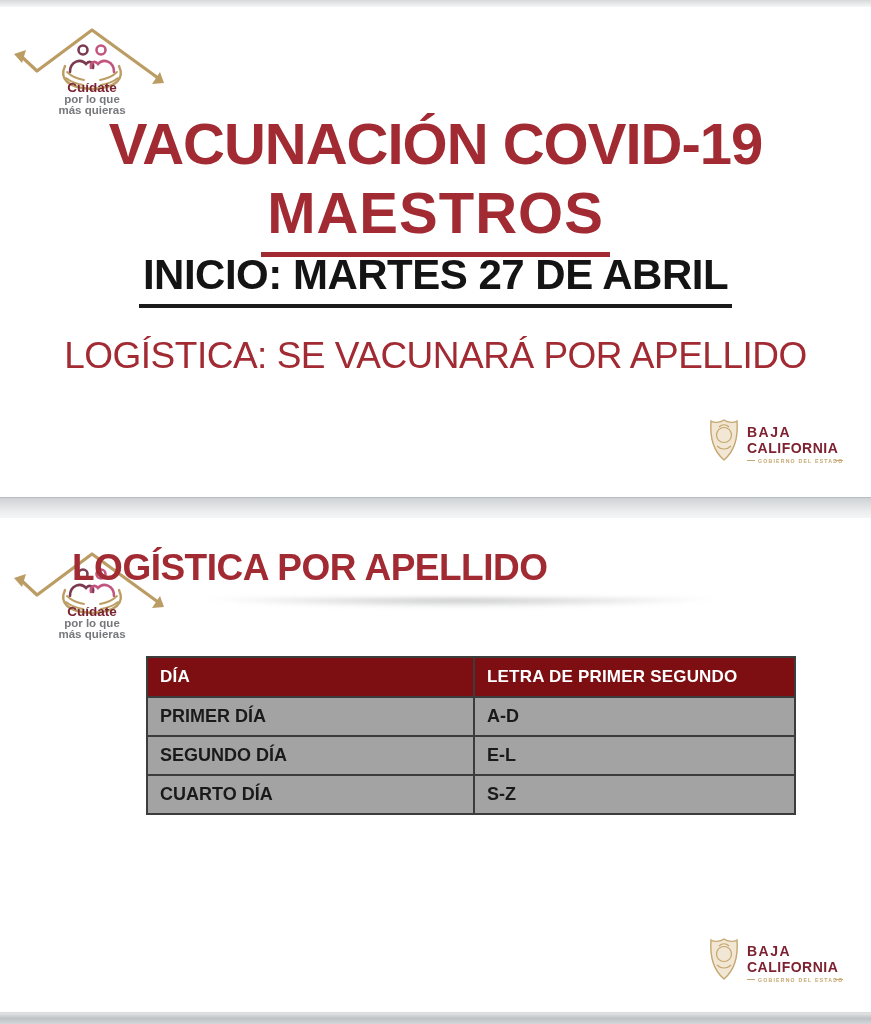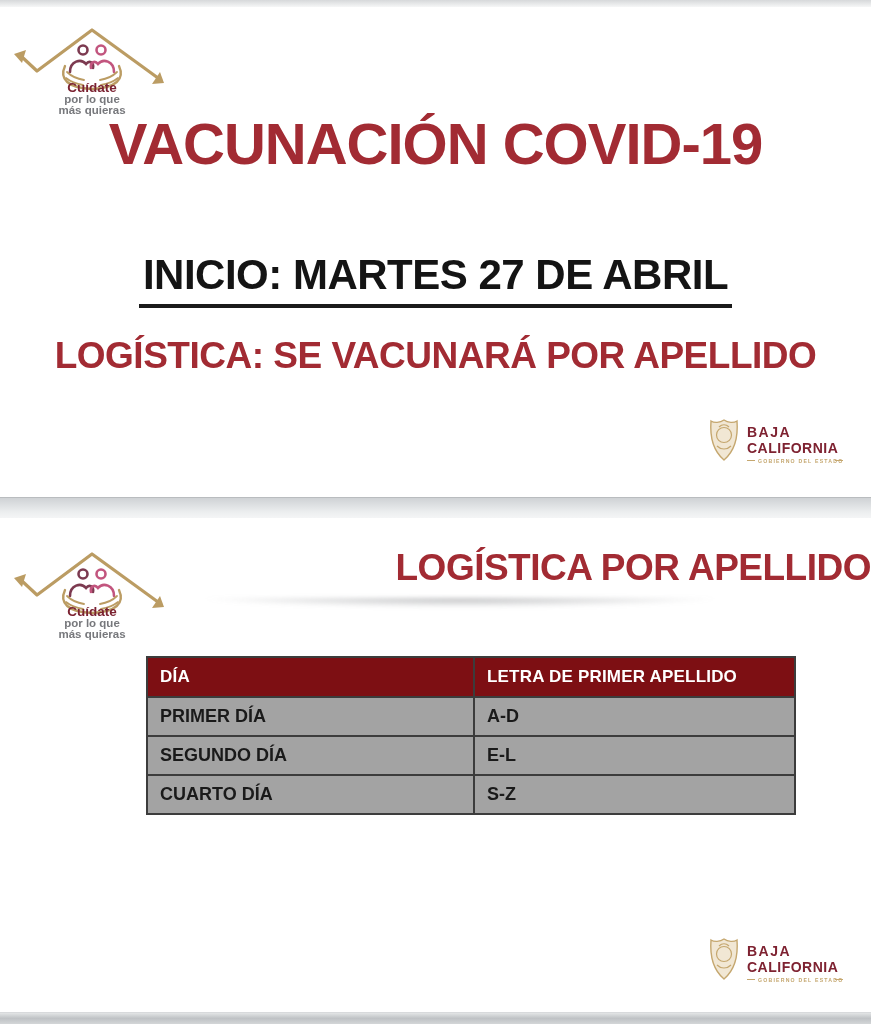--- a/index.html
+++ b/index.html
@@ -26,27 +26,27 @@
 
   .s1-title{position:absolute;top:103px;left:0;right:0;text-align:center;
     color:#a22b33;font-size:58px;font-weight:bold;letter-spacing:-1px;white-space:nowrap;}
   .s1-title2{position:absolute;top:172px;left:0;right:0;text-align:center;}
   .s1-title2 span{display:inline-block;color:#a22b33;font-size:58px;font-weight:bold;
     letter-spacing:1px;border-bottom:5px solid #a22b33;padding:0 6px 6px 6px;}
   .s1-subtitle{position:absolute;top:244px;left:0;right:0;text-align:center;}
   .s1-subtitle span{display:inline-block;color:#141414;font-size:42px;font-weight:bold;
     letter-spacing:-0.5px;border-bottom:4px solid #1a1a1a;padding:0 4px 5px 4px;white-space:nowrap;}
   .s1-logistics{position:absolute;top:328px;left:0;right:0;text-align:center;
-    color:#a22b33;font-size:37px;font-weight:bold;letter-spacing:-0.5px;white-space:nowrap;}
+    color:#a22b33;font-size:37px;font-weight:normal;letter-spacing:-0.5px;white-space:nowrap;}
 
   .bc-logo{position:absolute;right:22px;width:150px;height:56px;}
   #slide1 .bc-logo{top:408px;}
   #slide2 .bc-logo{top:416px;}
 
-  .s2-title{position:absolute;top:29px;left:44px;right:0;text-align:right;
+  .s2-title{position:absolute;top:29px;left:72px;right:0;text-align:left;
     color:#a22b33;font-size:37px;font-weight:bold;letter-spacing:-0.5px;white-space:nowrap;}
   .title-shadow{position:absolute;top:80px;left:115px;width:690px;height:13px;
     background:radial-gradient(ellipse 50% 100% at 50% 0%,rgba(110,112,116,0.45),rgba(110,112,116,0) 75%);
     filter:blur(2px);}
 
   table.apellido{position:absolute;top:138px;left:146px;width:648px;
     border-collapse:collapse;table-layout:fixed;}
   table.apellido th, table.apellido td{border:2px solid #3c3c3c;text-align:left;
     padding:0 0 0 12px;vertical-align:middle;}
   table.apellido th{background:#7d0f13;color:#ffffff;font-size:17px;height:38px;
@@ -78,20 +78,23 @@
       <path d="M61,56 C55,69 64,78 88,79 C112,78 121,69 115,56" stroke="#bb9c63" stroke-width="2.4"></path>
       <path d="M63,62 C68,67 74,69 80,70 M62,68 C67,72 73,74 79,75" stroke="#bb9c63" stroke-width="1.8"></path>
       <path d="M113,62 C108,67 102,69 96,70 M114,68 C109,72 103,74 97,75" stroke="#bb9c63" stroke-width="1.8"></path>
     </g>
     <text x="88" y="82" text-anchor="middle" font-size="13.5" font-weight="bold" fill="#7b2231">Cuídate</text>
     <text x="88" y="93" text-anchor="middle" font-size="11.5" font-weight="bold" fill="#77787c">por lo que</text>
     <text x="88" y="104" text-anchor="middle" font-size="11.5" font-weight="bold" fill="#77787c">más quieras</text>
   </svg>
 
   <div class="s1-title">VACUNACIÓN COVID-19</div>
+  <div class="s1-title2">
+    <span>MAESTROS</span>
+  </div>
   <div class="s1-subtitle">
     <span>INICIO: MARTES 27 DE ABRIL</span>
   </div>
   <div class="s1-logistics">LOGÍSTICA: SE VACUNARÁ POR APELLIDO</div>
 
   <svg class="bc-logo" viewBox="0 0 150 56">
     <path d="M25,5 C29,8 35,8 38,6 C39,19 38,34 25,45 C12,34 11,19 12,6 C15,8 21,8 25,5 Z" fill="#f1e7d4" stroke="#c5a76f" stroke-width="1.4"></path>
     <circle cx="25" cy="20" r="7.5" fill="none" stroke="#c5a76f" stroke-width="1.2"></circle>
     <path d="M18,31 C22,35 28,35 32,31 M20,12 C23,9 27,9 30,12" fill="none" stroke="#c5a76f" stroke-width="1.2"></path>
     <text x="48" y="22" font-size="14" font-weight="bold" fill="#7e2231" letter-spacing="1.5">BAJA</text>
@@ -130,21 +133,21 @@
   <div class="title-shadow"></div>
 
   <table class="apellido">
     <colgroup>
         <col class="c1">
         <col class="c2">
       </colgroup>
     <thead>
       <tr>
         <th>DÍA</th>
-        <th>LETRA DE PRIMER APELLIDO</th>
+        <th>LETRA DE PRIMER SEGUNDO</th>
       </tr>
     </thead>
     <tbody>
       <tr>
         <td>PRIMER DÍA</td>
         <td>A-D</td>
       </tr>
       <tr>
         <td>SEGUNDO DÍA</td>
         <td>E-L</td>

